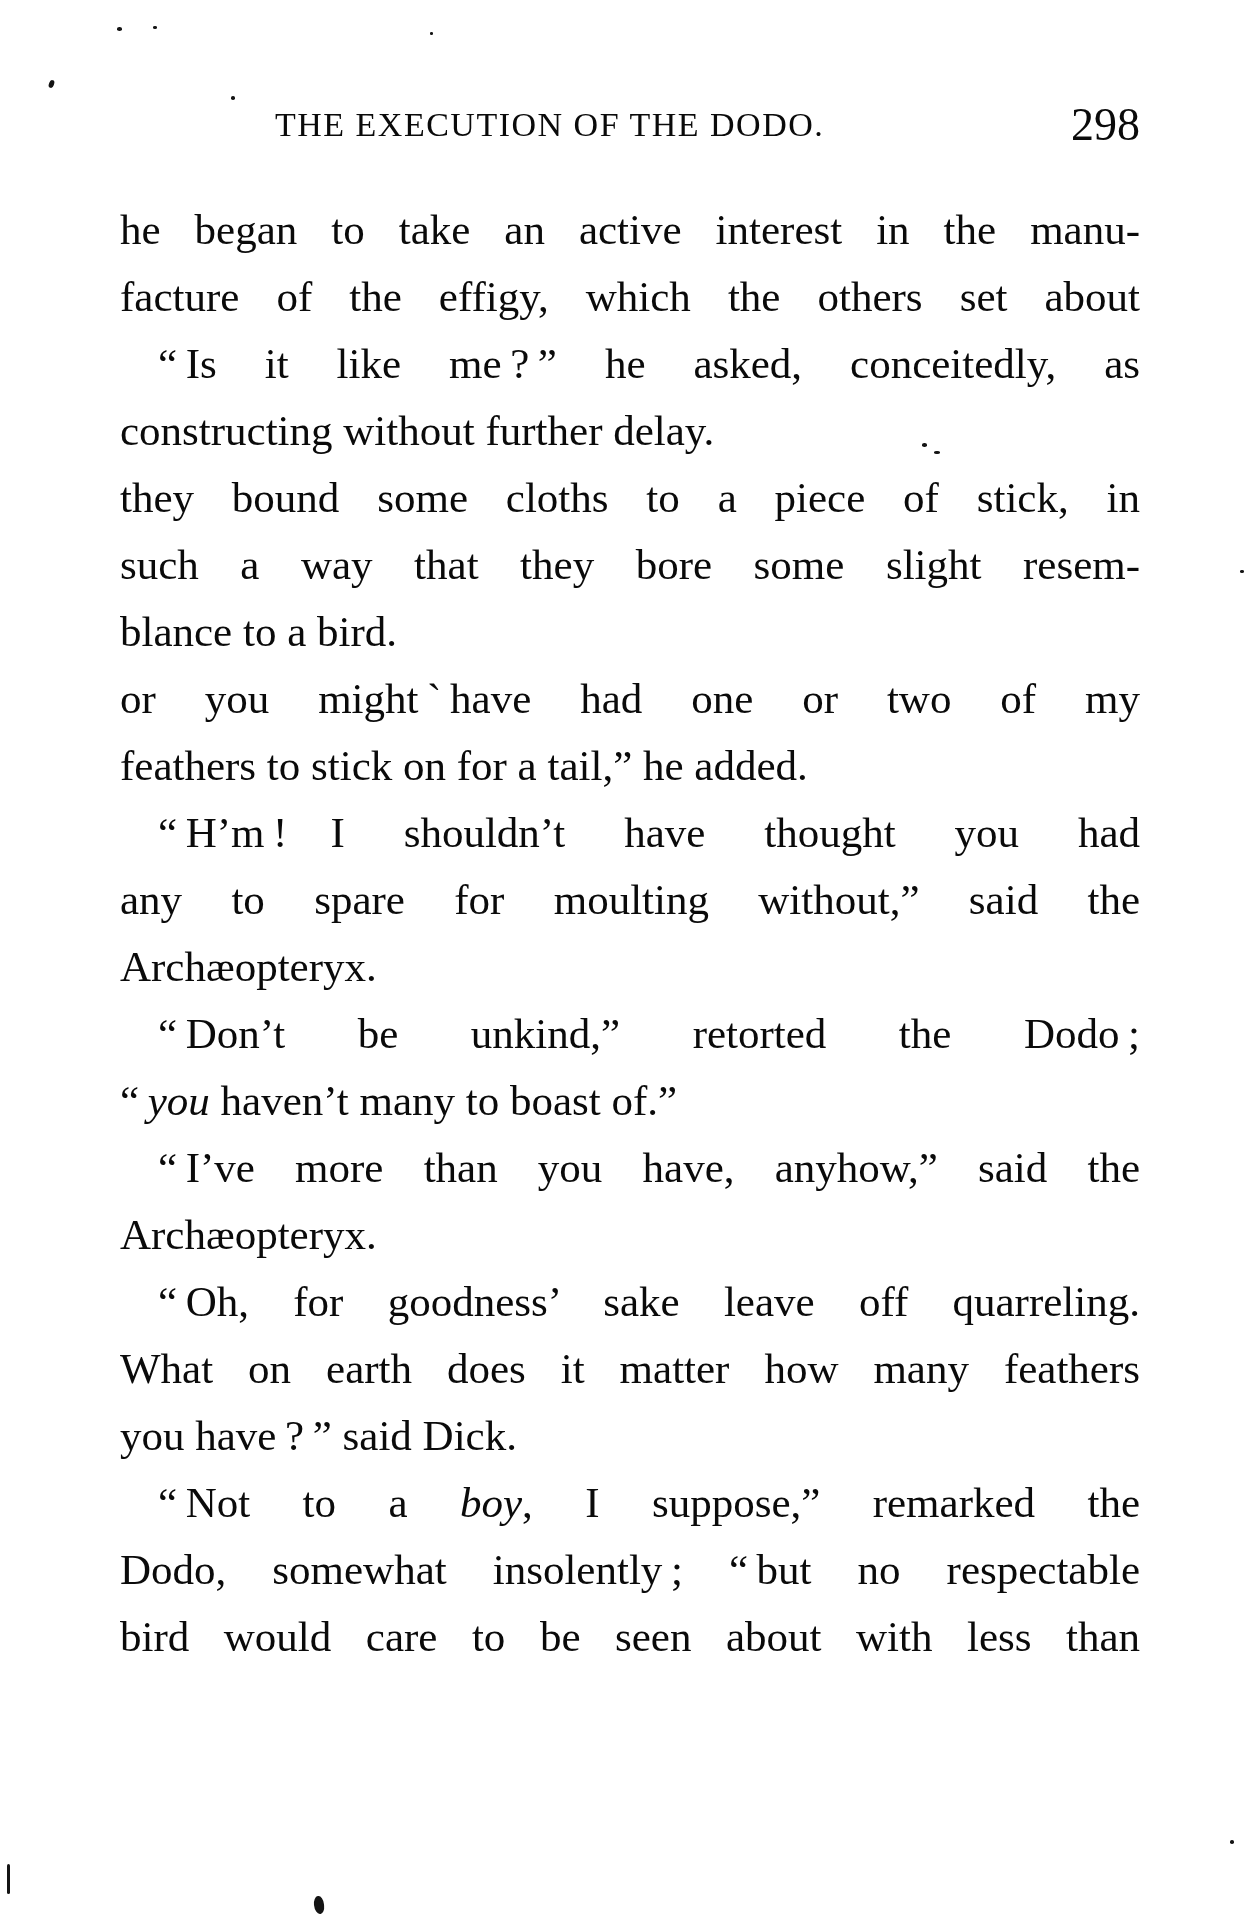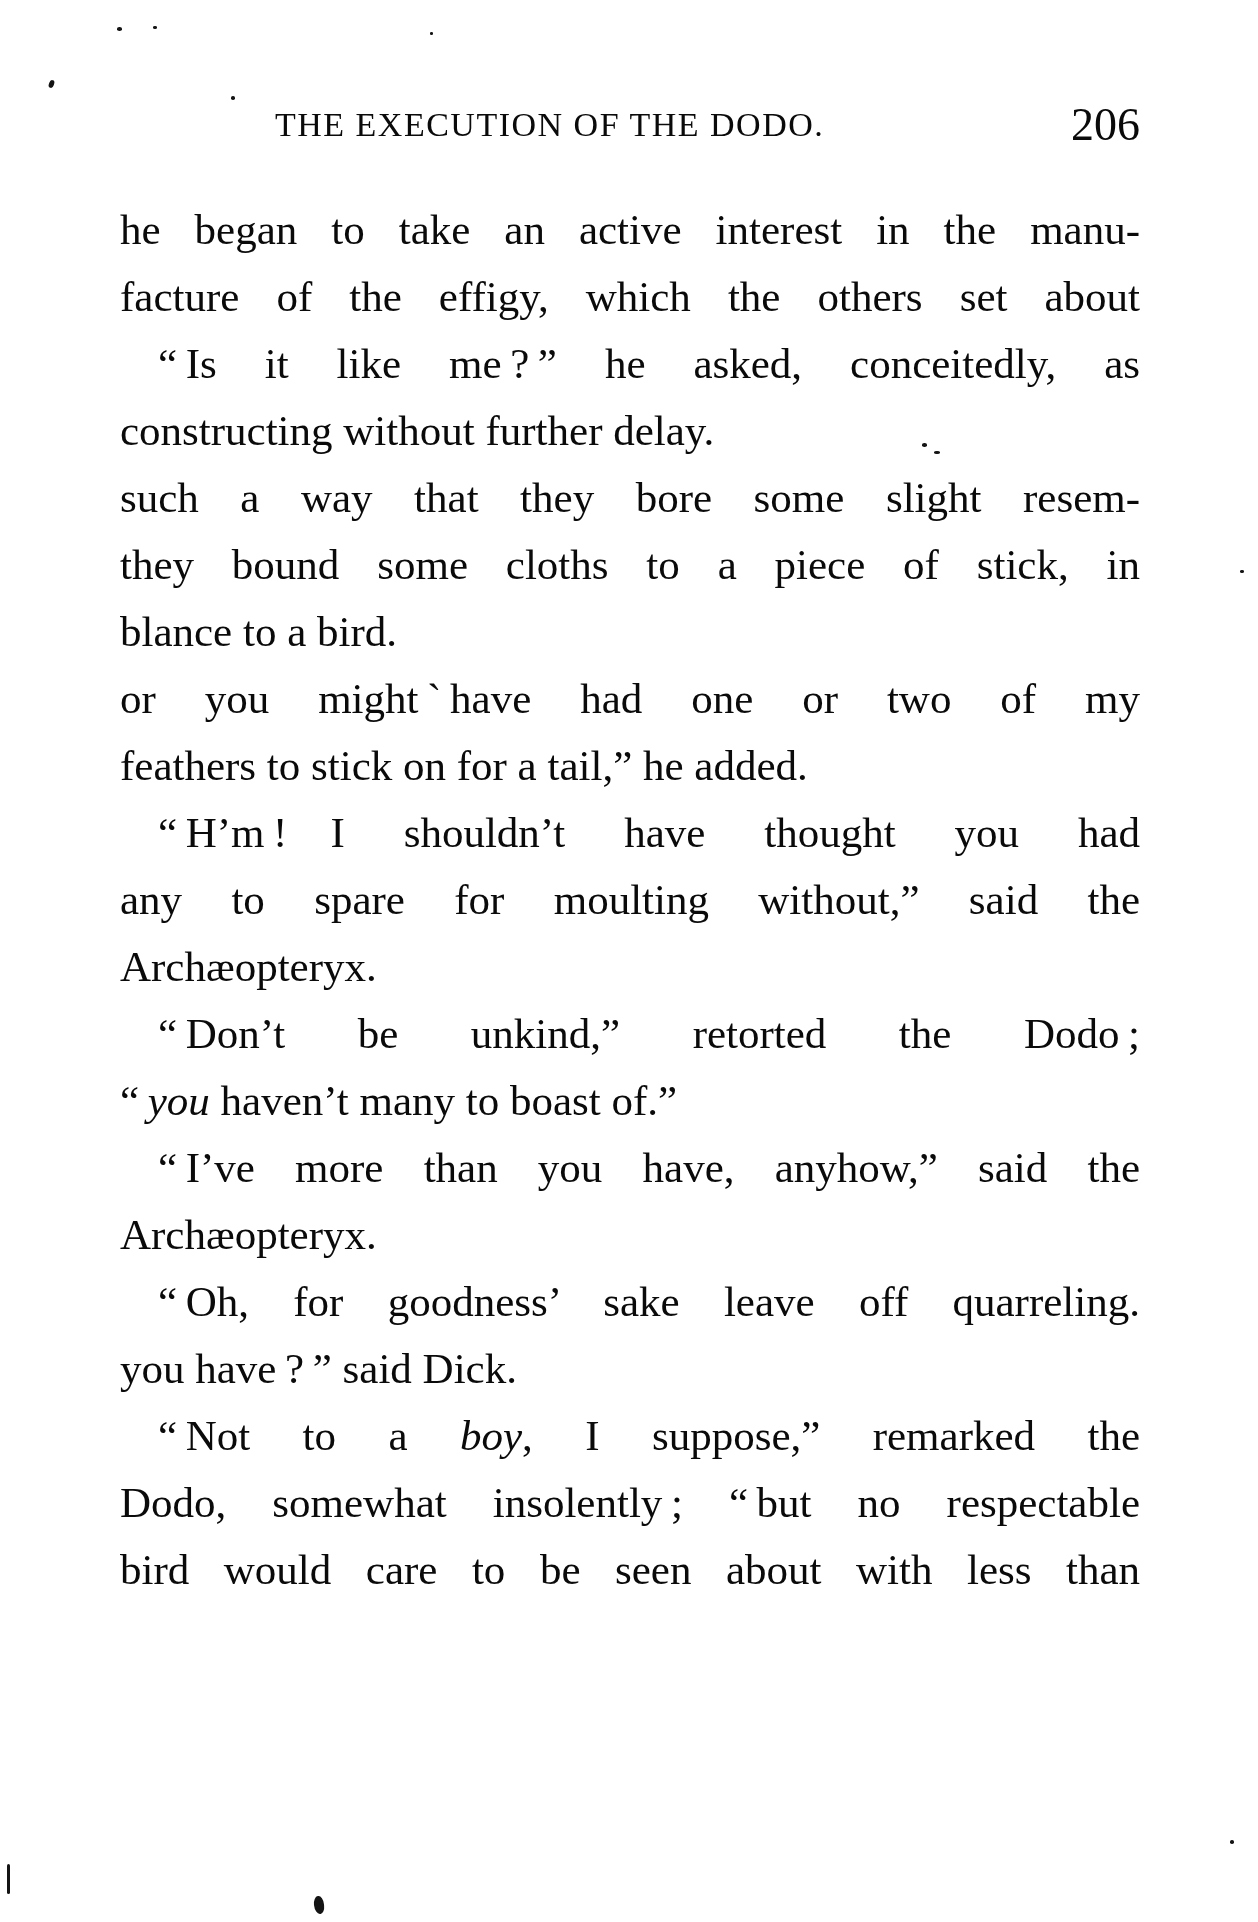--- a/index.html
+++ b/index.html
@@ -69,41 +69,42 @@
     border-radius: 45%;
   }
 </style>
 </head>
 <body>
 
 <div class="page">
 
   <div class="header">
     <div class="header-title">THE EXECUTION OF THE DODO.</div>
-    <div class="page-number">206</div>
+    <div class="page-number">298</div>
   </div>
 
   <div class="body-text">
       <div class="line just">he began to take an active interest in the manu-</div>
       <div class="line just">facture of the effigy, which the others set about</div>
       <div class="line just indent">“ Is it like me ? ” he asked, conceitedly, as</div>
       <div class="line">constructing without further delay.</div>
+      <div class="line just">they bound some cloths to a piece of stick, in</div>
       <div class="line just">such a way that they bore some slight resem-</div>
-      <div class="line just">they bound some cloths to a piece of stick, in</div>
       <div class="line">blance to a bird.</div>
       <div class="line just">or you might ` have had one or two of my</div>
       <div class="line">feathers to stick on for a tail,” he added.</div>
       <div class="line just indent">“ H’m ! I shouldn’t have thought you had</div>
       <div class="line just">any to spare for moulting without,” said the</div>
       <div class="line">Archæopteryx.</div>
       <div class="line just indent">“ Don’t be unkind,” retorted the Dodo ;</div>
       <div class="line">“ <i>you</i> haven’t many to boast of.”</div>
       <div class="line just indent">“ I’ve more than you have, anyhow,” said the</div>
       <div class="line">Archæopteryx.</div>
       <div class="line just indent">“ Oh, for goodness’ sake leave off quarreling.</div>
+      <div class="line just">What on earth does it matter how many feathers</div>
       <div class="line">you have ? ” said Dick.</div>
       <div class="line just indent">“ Not to a <i>boy</i>, I suppose,” remarked the</div>
       <div class="line just">Dodo, somewhat insolently ; “ but no respectable</div>
       <div class="line just">bird would care to be seen about with less than</div>
     </div>
 
   <div class="artifact-layer">
       <div class="speck" style="left: 117px; top: 27px; width: 5px; height: 4px;"></div>
       <div class="speck" style="left: 153px; top: 26px; width: 4px; height: 3px;"></div>
       <div class="speck" style="left: 430px; top: 32px; width: 3px; height: 3px;"></div>

